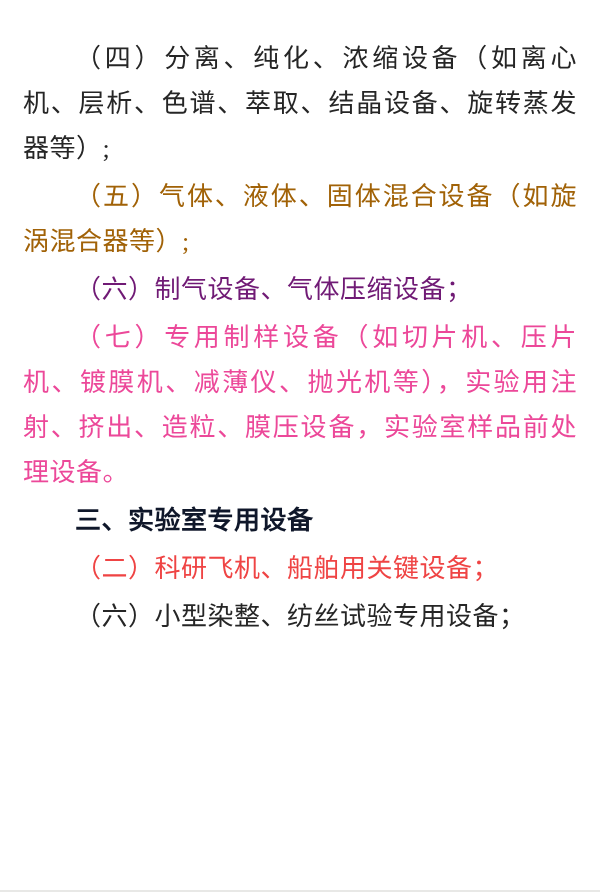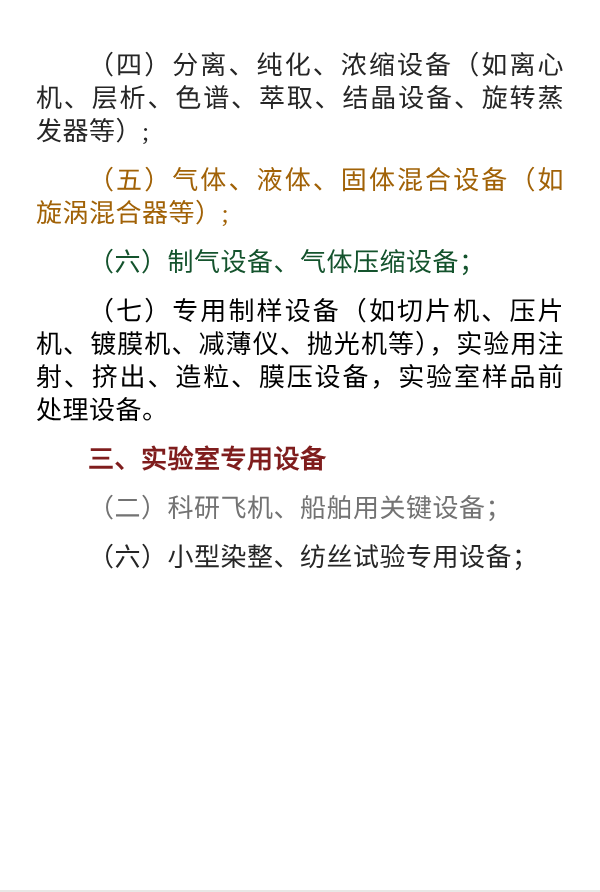--- a/index.html
+++ b/index.html
@@ -10,24 +10,24 @@
   .page {
     position: relative;
     width: 600px;
     height: 892px;
     background: #ffffff;
     overflow: hidden;
     box-sizing: border-box;
     padding: 33px 20px 0 20px;
   }
   .doc-body p {
-    margin: 16px;
+    margin: 3px;
     padding: 0;
     font-size: 26px;
-    line-height: 33px;
+    line-height: 45px;
     text-indent: 2em;
     text-align: justify;
     text-justify: inter-character;
     letter-spacing: 0.5px;
     word-break: break-all;
   }
   .doc-body p.body-para {
     font-family: "Liberation Serif", "DejaVu Serif", serif;
     color: #262626;
     font-weight: 400;
@@ -46,20 +46,20 @@
     background: #e8e8e6;
   }
 </style>
 </head>
 <body>
 
 <div class="page">
   <div class="doc-body">
       <p class="body-para" style="color: rgb(38, 38, 38);">（四）分离、纯化、浓缩设备（如离心机、层析、色谱、萃取、结晶设备、旋转蒸发器等）;</p>
       <p class="body-para" style="color: #a16207;">（五）气体、液体、固体混合设备（如旋涡混合器等）;</p>
-      <p class="body-para" style="color: #14532d;">（六）制气设备、气体压缩设备；</p>
-      <p class="body-para" style="color: #000000;">（七）专用制样设备（如切片机、压片机、镀膜机、减薄仪、抛光机等），实验用注射、挤出、造粒、膜压设备，实验室样品前处理设备。</p>
-      <p class="heading-para" style="color: #7f1d1d;">三、实验室专用设备</p>
-      <p class="body-para" style="color: #737373;">（二）科研飞机、船舶用关键设备；</p>
+      <p class="body-para" style="color: #701a75;">（六）制气设备、气体压缩设备；</p>
+      <p class="body-para" style="color: #ec4899;">（七）专用制样设备（如切片机、压片机、镀膜机、减薄仪、抛光机等），实验用注射、挤出、造粒、膜压设备，实验室样品前处理设备。</p>
+      <p class="heading-para" style="color: #0f172a;">三、实验室专用设备</p>
+      <p class="body-para" style="color: #ef4444;">（二）科研飞机、船舶用关键设备；</p>
       <p class="body-para" style="color: rgb(38, 38, 38);">（六）小型染整、纺丝试验专用设备；</p>
     </div>
   <div class="bottom-edge"></div>
 </div>
 
 </body></html>

